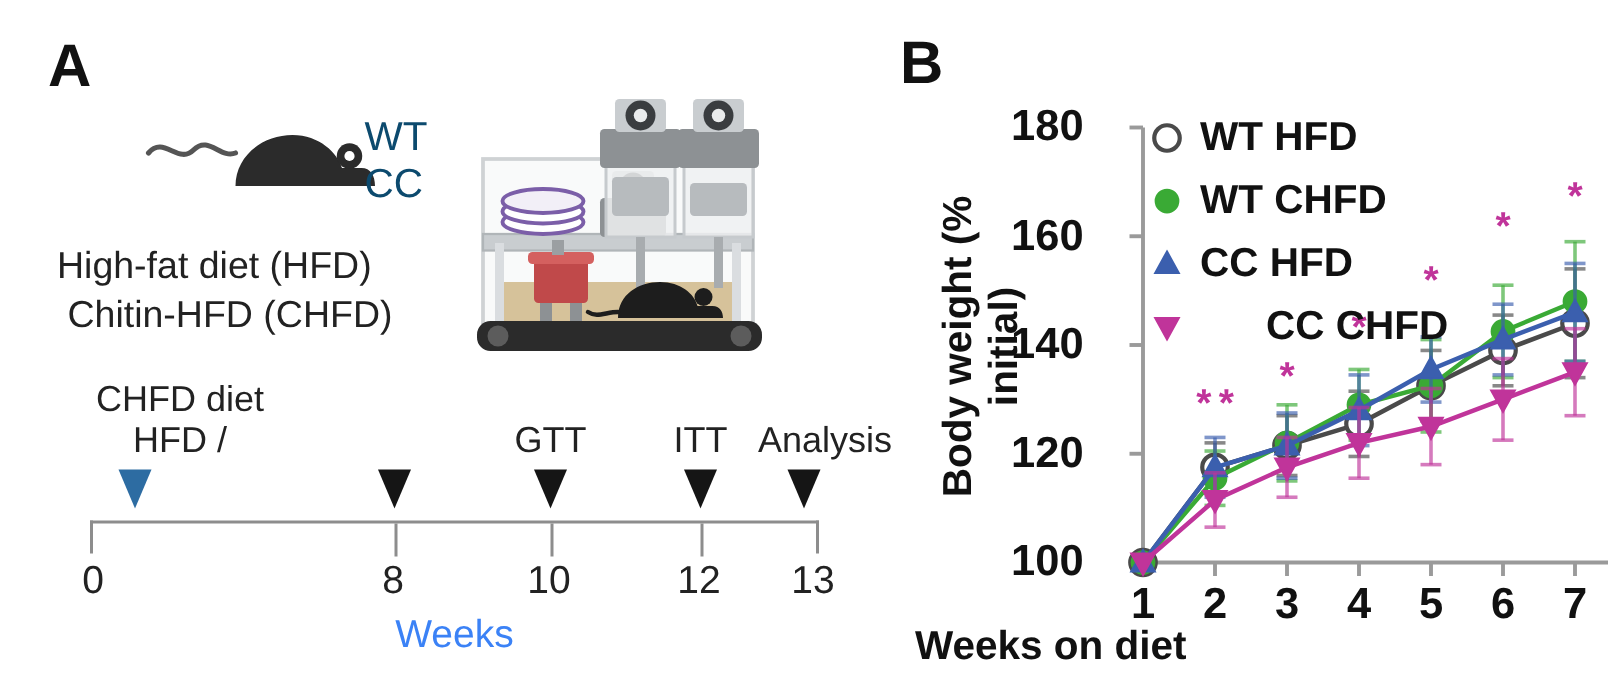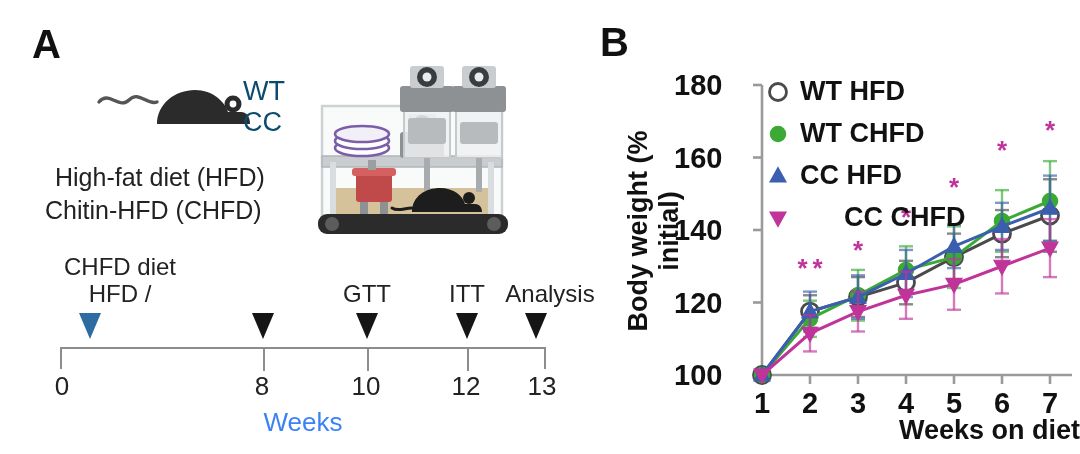--- a/index.html
+++ b/index.html
@@ -10,21 +10,21 @@
   #panelA-label{left:32px;top:22px;}
   #panelB-label{left:600px;top:20px;}
 
   
   #panelA{position:absolute;left:0;top:0;width:610px;height:454px;}
 
   .mouse-icon{position:absolute;left:95px;top:76px;width:155px;height:62px;}
   #genotype-block{position:absolute;left:243px;top:76px;font-size:27px;line-height:31px;color:#0c4a6e;}
 
   .diet-line{position:absolute;font-size:25px;color:#222;white-space:nowrap;}
-  #diet-hfd{left:55px;top:163px;}
+  #diet-hfd{left:38px;top:163px;}
   #diet-chfd{left:45px;top:196px;}
 
   #clams-illustration{position:absolute;left:308px;top:62px;width:210px;height:190px;}
 
   #timeline{position:absolute;left:60px;top:255px;width:545px;height:180px;}
 
   .tl-label{position:absolute;font-size:24px;color:#222;white-space:nowrap;text-align:center;}
   .tl-label.two-line{line-height:27px;}
 
   .tl-arrow{position:absolute;width:0;height:0;
@@ -41,21 +41,21 @@
   #weeks-caption{position:absolute;top:152px;left:243px;transform:translateX(-50%);
                  font-size:26px;color:#3b82f6;}
 
   
   #panelB{position:absolute;left:610px;top:0;width:470px;height:454px;}
   #plot-svg{position:absolute;left:0;top:0;}
 
   #ylabel{position:absolute;left:-96px;top:200px;width:280px;text-align:center;
           transform:rotate(-90deg);transform-origin:center center;
           font-size:27px;font-weight:bold;color:#111;}
-  #xlabel{position:absolute;left:0;top:415px;width:470px;text-align:right;
+  #xlabel{position:absolute;left:0;top:415px;width:470px;text-align:left;
           font-size:27px;font-weight:bold;color:#111;}
 
   .ytick-label{position:absolute;font-size:29px;font-weight:bold;color:#111;
                text-align:left;width:70px;transform:translateY(-50%);}
   .xtick-label{position:absolute;font-size:29px;font-weight:bold;color:#111;
                transform:translateX(-50%);}
 
   .legend-row{position:absolute;font-size:27px;font-weight:bold;color:#111;white-space:nowrap;}
 </style>
 </head>

